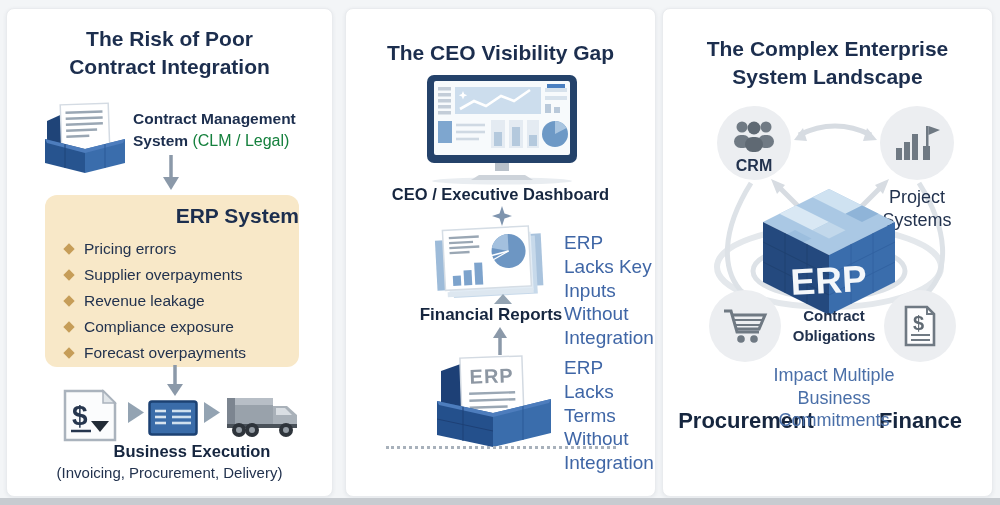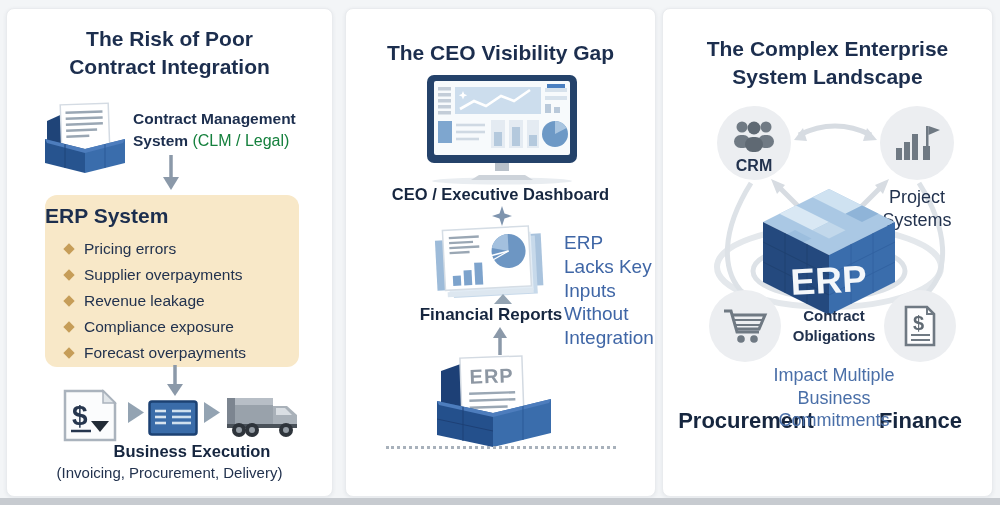--- a/index.html
+++ b/index.html
@@ -24,21 +24,21 @@
     font-size:21px; font-weight:bold; line-height:1.32; color:#1c2e4e;
   }
   
   .clm-text { left:126px; top:100px; font-size:15.5px; line-height:1.35; }
   .clm-bold { font-weight:bold; color:#1c2e4e; }
   .clm-gray { color:#15803d; font-weight:normal; font-size:16px; }
   .erp-box {
     left:38px; top:186px; width:254px; height:172px;
     background:#f8e8c8; border-radius:12px;
   }
-  .erp-box-title { margin-top:9px; text-align:left; font-size:21px; font-weight:bold; color:#1c2e4e; }
+  .erp-box-title { margin-top:9px; text-align:right; font-size:21px; font-weight:bold; color:#1c2e4e; }
   .erp-bullets { list-style:none; margin:8px 0 0 20px; }
   .erp-bullets li {
     font-size:15.5px; color:#22324e; line-height:26px; display:flex; align-items:center;
   }
   .diamond-bullet {
     display:inline-block; width:8px; height:8px; background:#c69d58;
     transform:rotate(45deg); margin-right:11px; flex:0 0 8px;
   }
   .be-title { left:0; right:0; top:433px; text-align:center; font-size:16.5px; font-weight:bold; color:#16263f;padding-left:45px; }
   .be-sub   { left:0; right:0; top:455px; text-align:center; font-size:15px;  color:#22324e; }
@@ -279,20 +279,21 @@
       </g>
     </g>
     <polygon points="6,48 62,60 62,94 6,82" fill="#24508c"></polygon>
     <polygon points="62,60 120,46 120,80 62,94" fill="#3a6dac"></polygon>
     <polygon points="6,48 62,60 120,46 118,50 62,64 8,52" fill="#4d7dbd"></polygon>
     <line x1="32" y1="54" x2="32" y2="88" stroke="#1d4076" stroke-width="1"></line>
     <line x1="6" y1="66" x2="62" y2="78" stroke="#1d4076" stroke-width="1"></line>
     <line x1="92" y1="53" x2="92" y2="87" stroke="#2b5a97" stroke-width="1"></line>
   </svg>
 
+  <div class="abs note" style="top:347px;">ERP Lacks Terms Without Integration</div>
 
   <div class="abs dotted-line"></div>
 </div>
 
 <div class="card" id="card3">
   <div class="abs panel-title" style="top:26px; left:28px; right:28px;">The Complex Enterprise System Landscape</div>
 
   <svg class="abs" style="left:0; top:0; z-index:1;" width="331" height="489" viewBox="0 0 331 489">
     <ellipse cx="166" cy="258" rx="112" ry="40" fill="none" stroke="#e4e8ec" stroke-width="6"></ellipse>
     <ellipse cx="166" cy="262" rx="76" ry="27" fill="none" stroke="#dde2e7" stroke-width="5"></ellipse>

